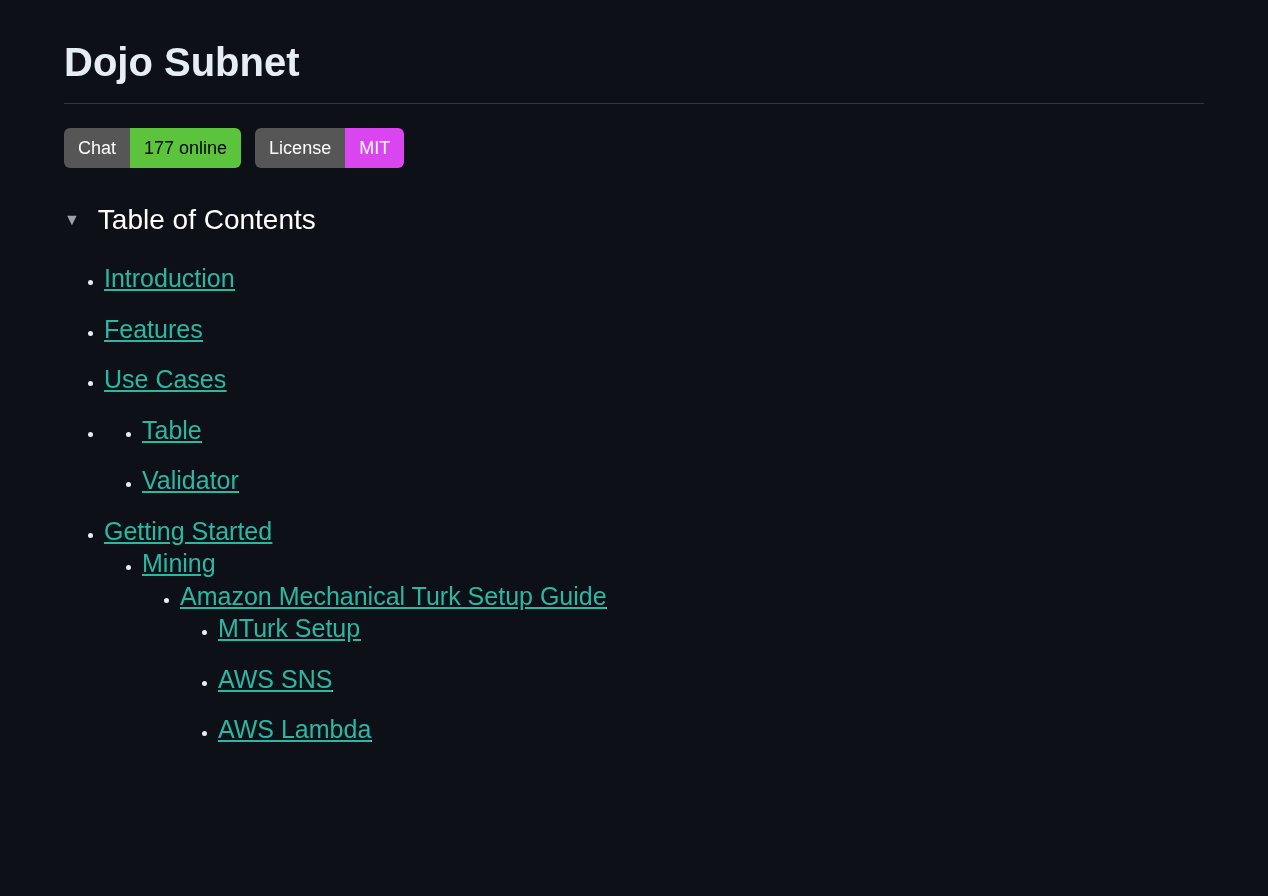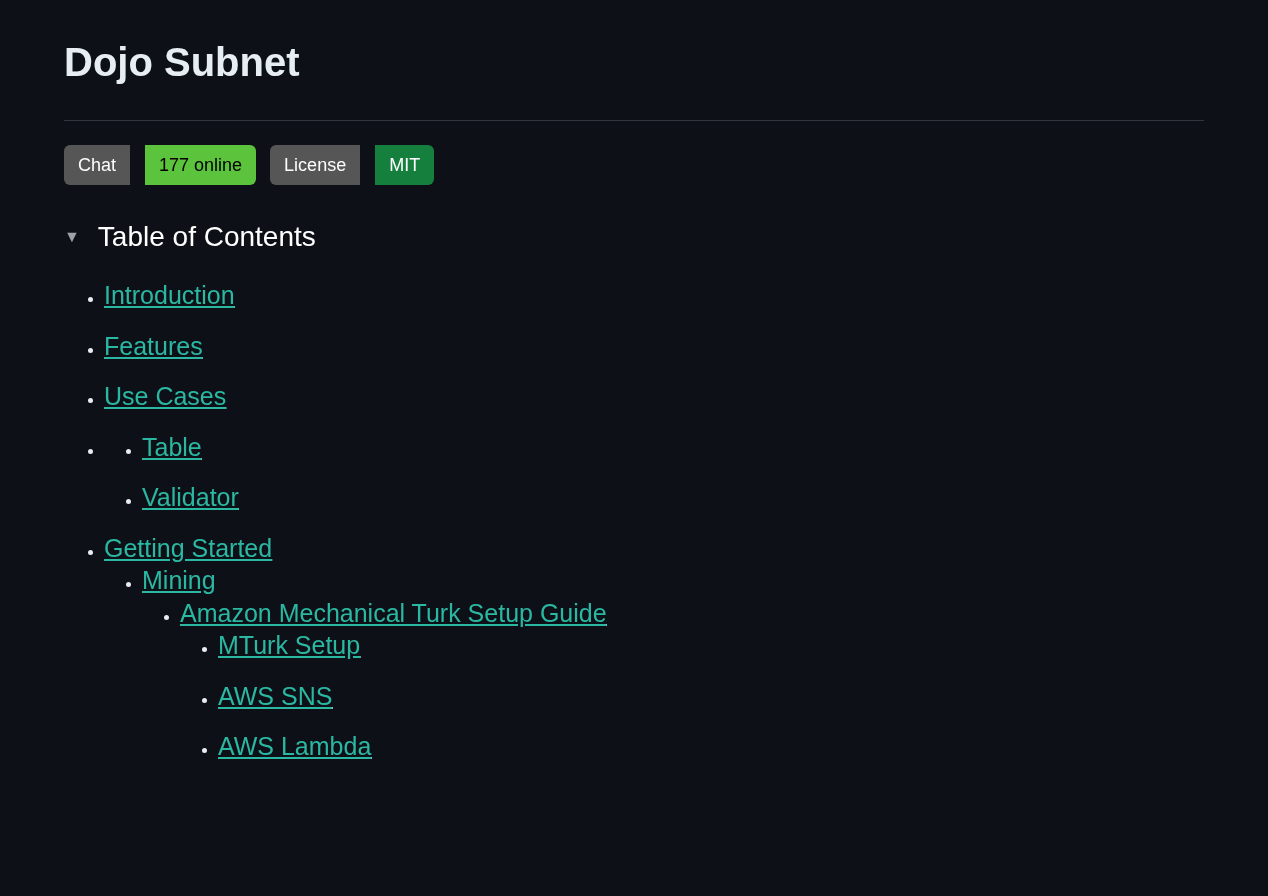--- a/index.html
+++ b/index.html
@@ -6,56 +6,55 @@
 body {
   background: #0d1117;
   color: #e6edf3;
   font-family: -apple-system, BlinkMacSystemFont, "Segoe UI", Helvetica, Arial, sans-serif;
   padding: 40px 64px;
   width: 1268px;
 }
 h1 {
   font-size: 40px;
   font-weight: 700;
-  margin-bottom: 35px;
+  margin-bottom: 18px;
 }
 hr {
   border: none;
   border-top: 1px solid #30363d;
   margin-bottom: 24px;
 }
 .badges {
   display: flex;
   gap: 14px;
   margin-bottom: 36px;
 }
 .badge {
   display: inline-flex;
   border-radius: 6px;
   overflow: hidden;
   font-size: 18px;
   height: 40px;
   align-items: stretch;
-  gap: 15px;
 }
 .badge span {
   display: flex;
   align-items: center;
   padding: 0 14px;
 }
 .badge .left {
   background: #565656;
   color: #fdfdfd;
 }
 .badge .right-green {
   background: #5bc33c;
   color: #000000;
 }
 .badge .right-yellow {
-  background: #15803d;
+  background: #d946ef;
   color: #ffffff;
 }
 .toc-header {
   display: flex;
   align-items: center;
   gap: 18px;
   margin-bottom: 26px;
   cursor: pointer;
 }
 .triangle {

